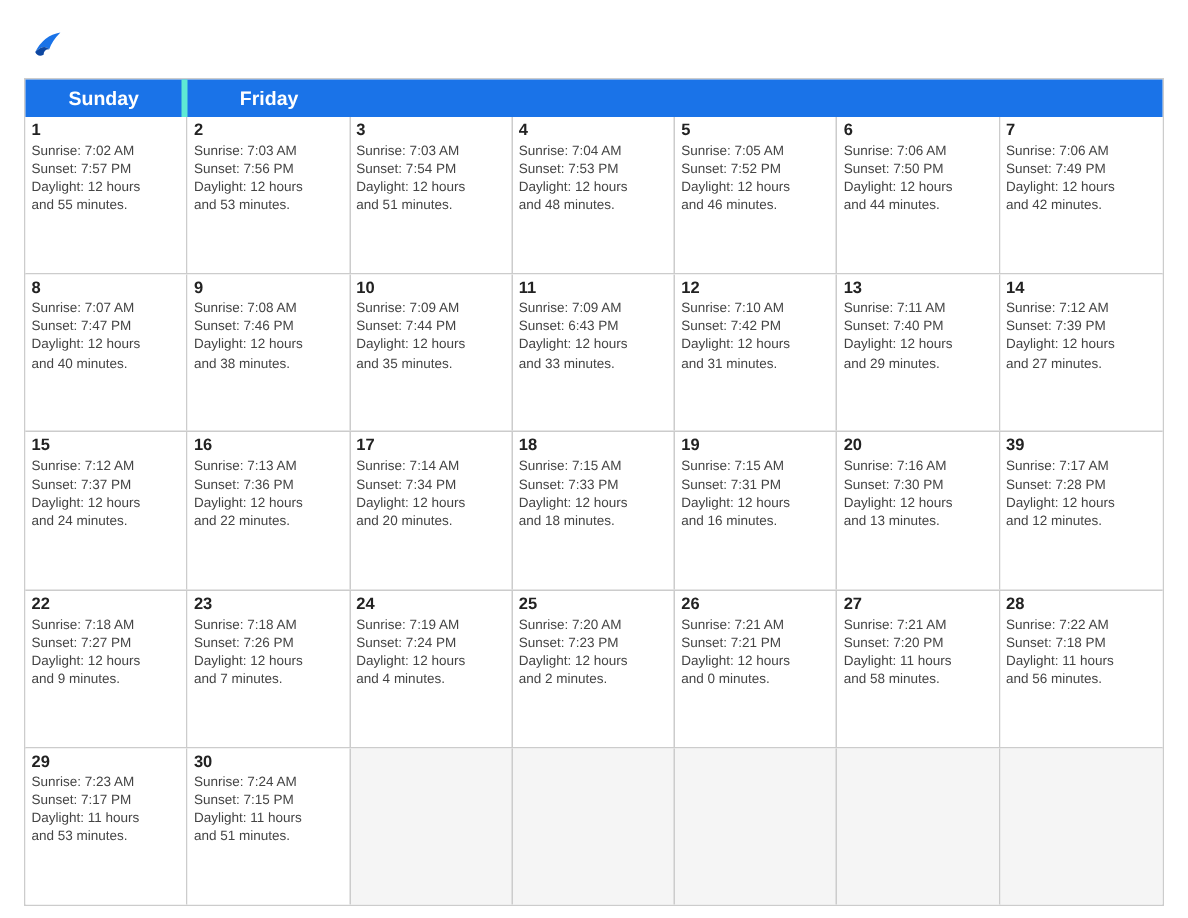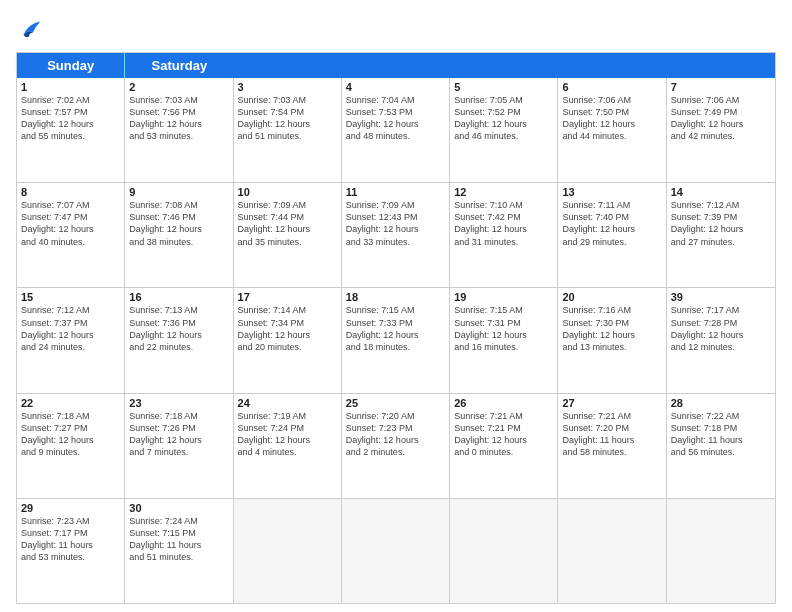--- a/index.html
+++ b/index.html
@@ -54,21 +54,21 @@
       display: grid;
       grid-template-columns: repeat(7, 1fr);
       background: #1a73e8;
     }
     .cal-header-cell {
       color: #fff;
       font-weight: bold;
       font-size: 13px;
       text-align: center;
       padding: 5px 2px;
-      border-right: 1px solid #5eead4;
+      border-right: 4px solid #5eead4;
     }
     .cal-header-cell:last-child { border-right: none; }
     .cal-body {
       display: flex;
       flex-direction: column;
       flex: 1;
     }
     .cal-row {
       display: grid;
       grid-template-columns: repeat(7, 1fr);
@@ -117,21 +117,21 @@
     </div>
     <div class="title-block">
       <div class="month-title"></div>
       <div class="location"></div>
     </div>
   </div>
 
   <div class="calendar">
     <div class="cal-header">
     <div class="cal-header-cell">Sunday</div>
-        <div class="cal-header-cell">Saturday</div>
+        <div class="cal-header-cell">Friday</div>
       </div>
     <div class="cal-body">
     <div class="cal-row">
           <div class="cal-cell">
             <div class="day-num">1</div>
             <div class="cell-line">Sunrise: 7:02 AM</div>
             <div class="cell-line">Sunset: 7:57 PM</div>
             <div class="cell-line">Daylight: 12 hours</div>
             <div class="cell-line">and 55 minutes.</div>
           </div>
@@ -196,21 +196,21 @@
           <div class="cal-cell">
             <div class="day-num">10</div>
             <div class="cell-line">Sunrise: 7:09 AM</div>
             <div class="cell-line">Sunset: 7:44 PM</div>
             <div class="cell-line">Daylight: 12 hours</div>
             <div class="cell-line">and 35 minutes.</div>
           </div>
           <div class="cal-cell">
             <div class="day-num">11</div>
             <div class="cell-line">Sunrise: 7:09 AM</div>
-            <div class="cell-line">Sunset: 12:43 PM</div>
+            <div class="cell-line">Sunset: 6:43 PM</div>
             <div class="cell-line">Daylight: 12 hours</div>
             <div class="cell-line">and 33 minutes.</div>
           </div>
           <div class="cal-cell">
             <div class="day-num">12</div>
             <div class="cell-line">Sunrise: 7:10 AM</div>
             <div class="cell-line">Sunset: 7:42 PM</div>
             <div class="cell-line">Daylight: 12 hours</div>
             <div class="cell-line">and 31 minutes.</div>
           </div>

